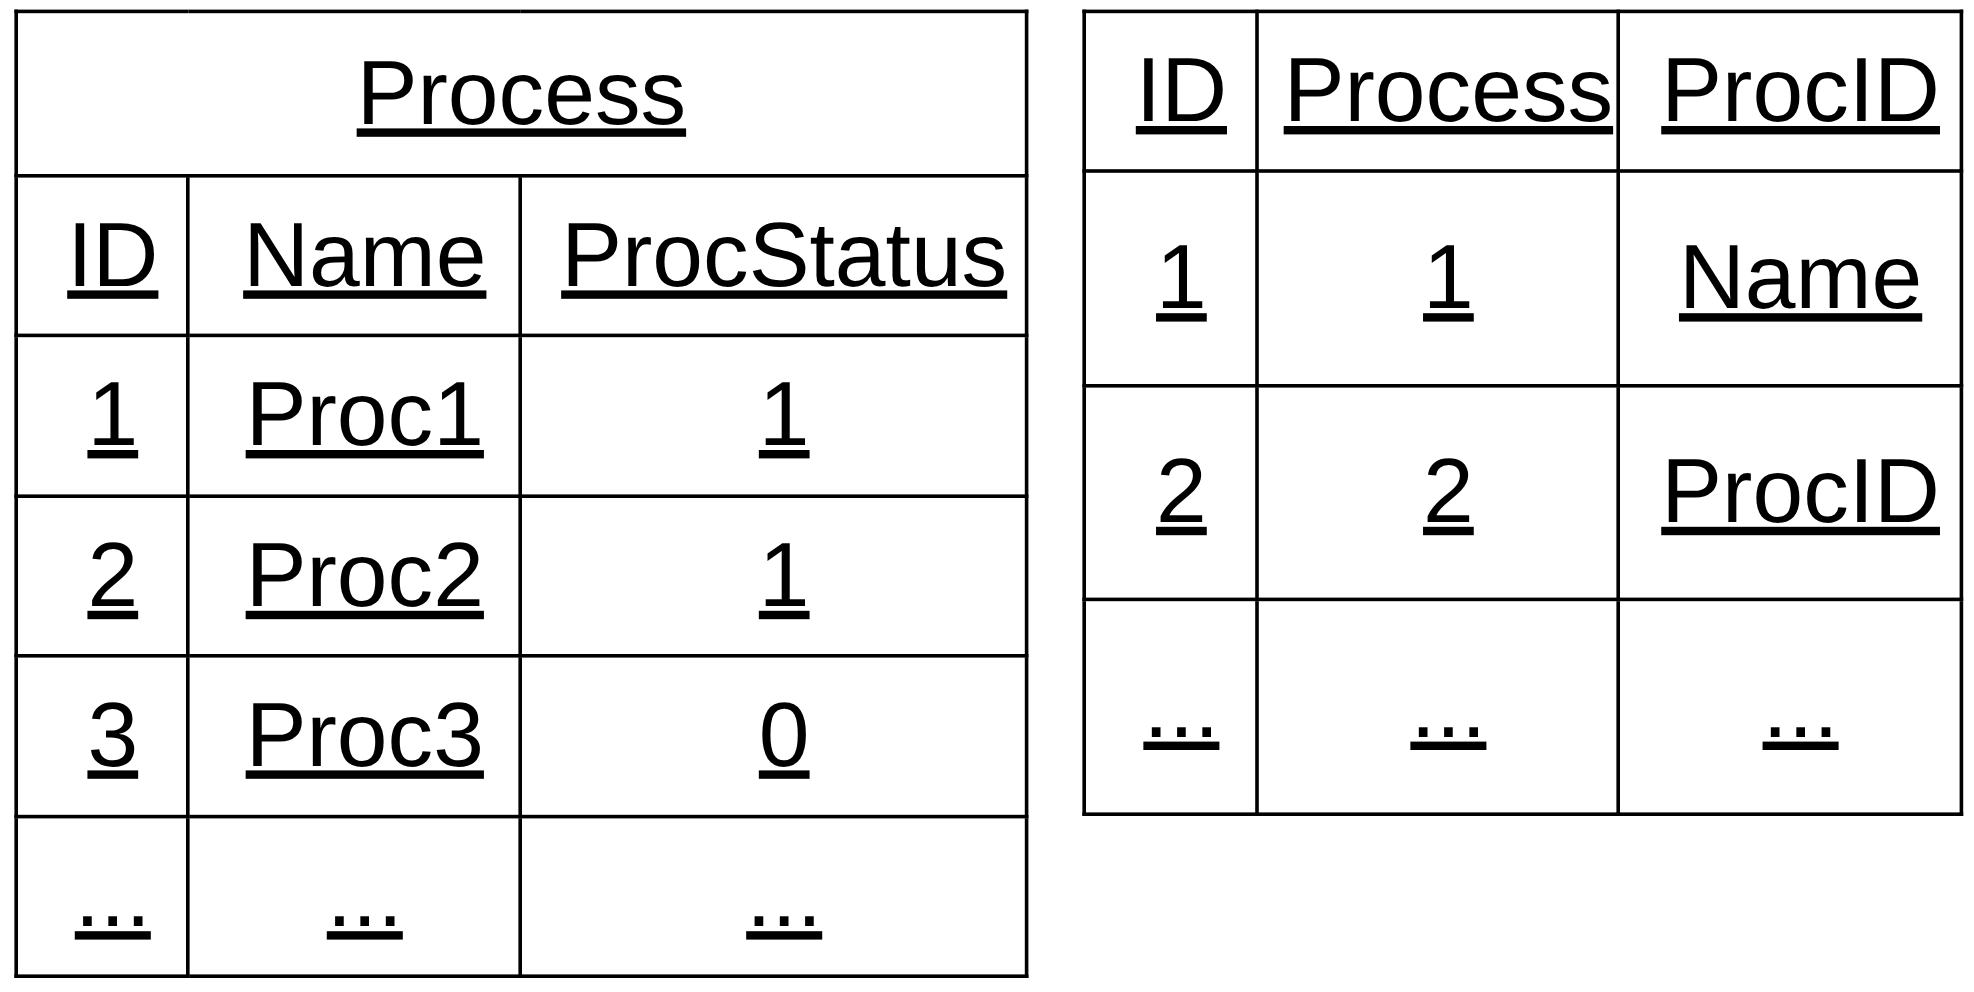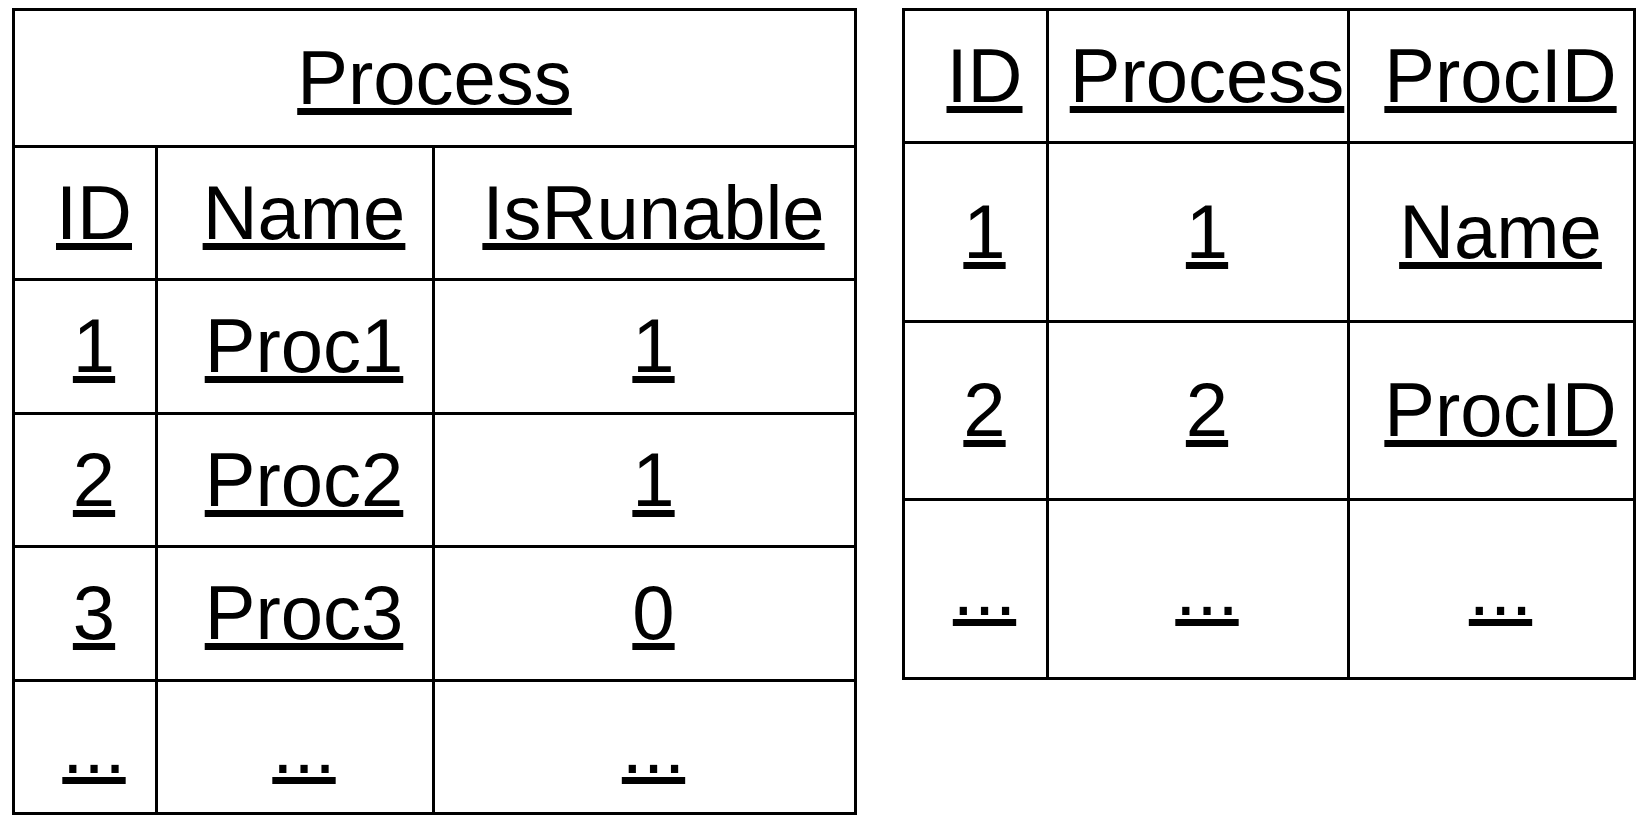--- a/index.html
+++ b/index.html
@@ -64,21 +64,21 @@
         <col class="c1">
         <col class="c2">
       </colgroup>
     <thead>
       <tr class="title-row">
         <th class="title-cell" colspan="3">Process</th>
       </tr>
       <tr class="header-row">
         <th>ID</th>
         <th>Name</th>
-        <th>IsRunable</th>
+        <th>ProcStatus</th>
       </tr>
     </thead>
     <tbody>
       <tr class="data-row">
         <td>1</td>
         <td>Proc1</td>
         <td>1</td>
       </tr>
       <tr class="data-row">
         <td>2</td>

